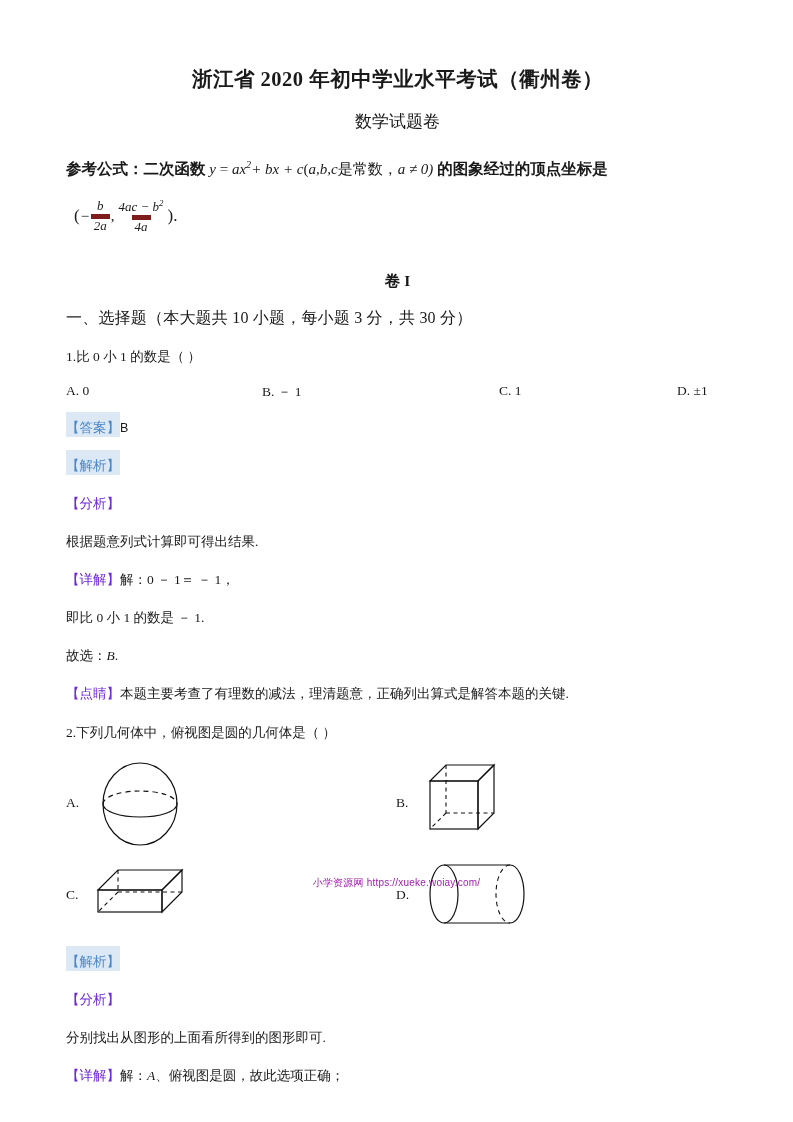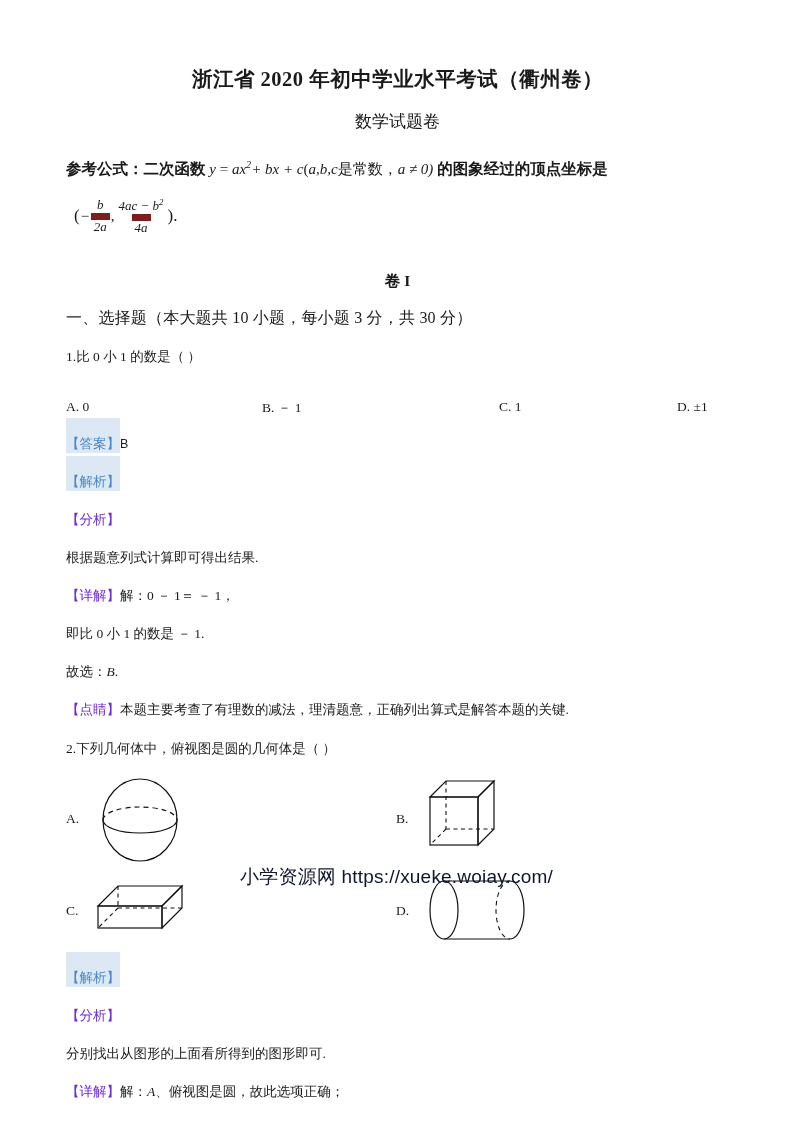--- a/index.html
+++ b/index.html
@@ -78,21 +78,21 @@
     display: inline-flex;
     flex-direction: column;
     align-items: center;
     vertical-align: middle;
     font-style: italic;
     font-size: 13px;
     line-height: 1.15;
     margin: 0 1px;
   }
   .frac .num { padding: 0 3px; }
-  .frac .den { padding: 0 3px; border-top: 7px solid #7f1d1d; }
+  .frac .den { padding: 0 3px; border-top: 5px solid #7f1d1d; }
 
   
   .juan {
     text-align: center;
     font-size: 15.5px;
     font-weight: bold;
     margin-top: 34px;
   }
   .section-head {
     font-size: 16px;
@@ -101,42 +101,42 @@
     letter-spacing: 0.2px;
   }
 
   
   .q-stem {
     font-size: 13.5px;
     margin-top: 17px;
     line-height: 1.6;
   }
   .options-row {
-    margin-top: 32px;
+    margin-top: 16px;
     display: flex;
     font-size: 13.5px;
   }
   .opt {
     flex: 0 0 auto;
   }
   .opt.o1 { width: 196px; }
   .opt.o2 { width: 237px; }
   .opt.o3 { width: 178px; }
   .opt.o4 { width: auto; }
 
   
   .ans-line {
     font-size: 13.5px;
     margin-top: 17px;
     line-height: 1.55;
   }
   .tag-blue {
     color: #4a86c8;
     background: #dce9f5;
-    padding: 18px 0 2px 0;
+    padding: 8px 0 2px 0;
   }
   .ans-letter {
     color: #1a1a1a;
     font-family: "Liberation Sans", sans-serif;
     font-size: 12.5px;
   }
   .tag-black {
     color: #6d28d9;
     font-weight: normal;
   }
@@ -164,22 +164,22 @@
   .shape-art { display: block; }
 
   
   .footer {
     position: absolute;
     left: 0;
     right: 0;
     bottom: 22px;
     text-align: center;
     font-family: "Liberation Sans", "DejaVu Sans", sans-serif;
-    font-size: 19px;
-    color: #0f172a;
+    font-size: 10px;
+    color: #a21caf;
     letter-spacing: 0.2px;
   }
 </style>
 </head>
 <body>
 
 <div class="page">
 
   <div class="doc-title">浙江省 2020 年初中学业水平考试（衢州卷）</div>
   <div class="doc-subtitle">数学试题卷</div>

